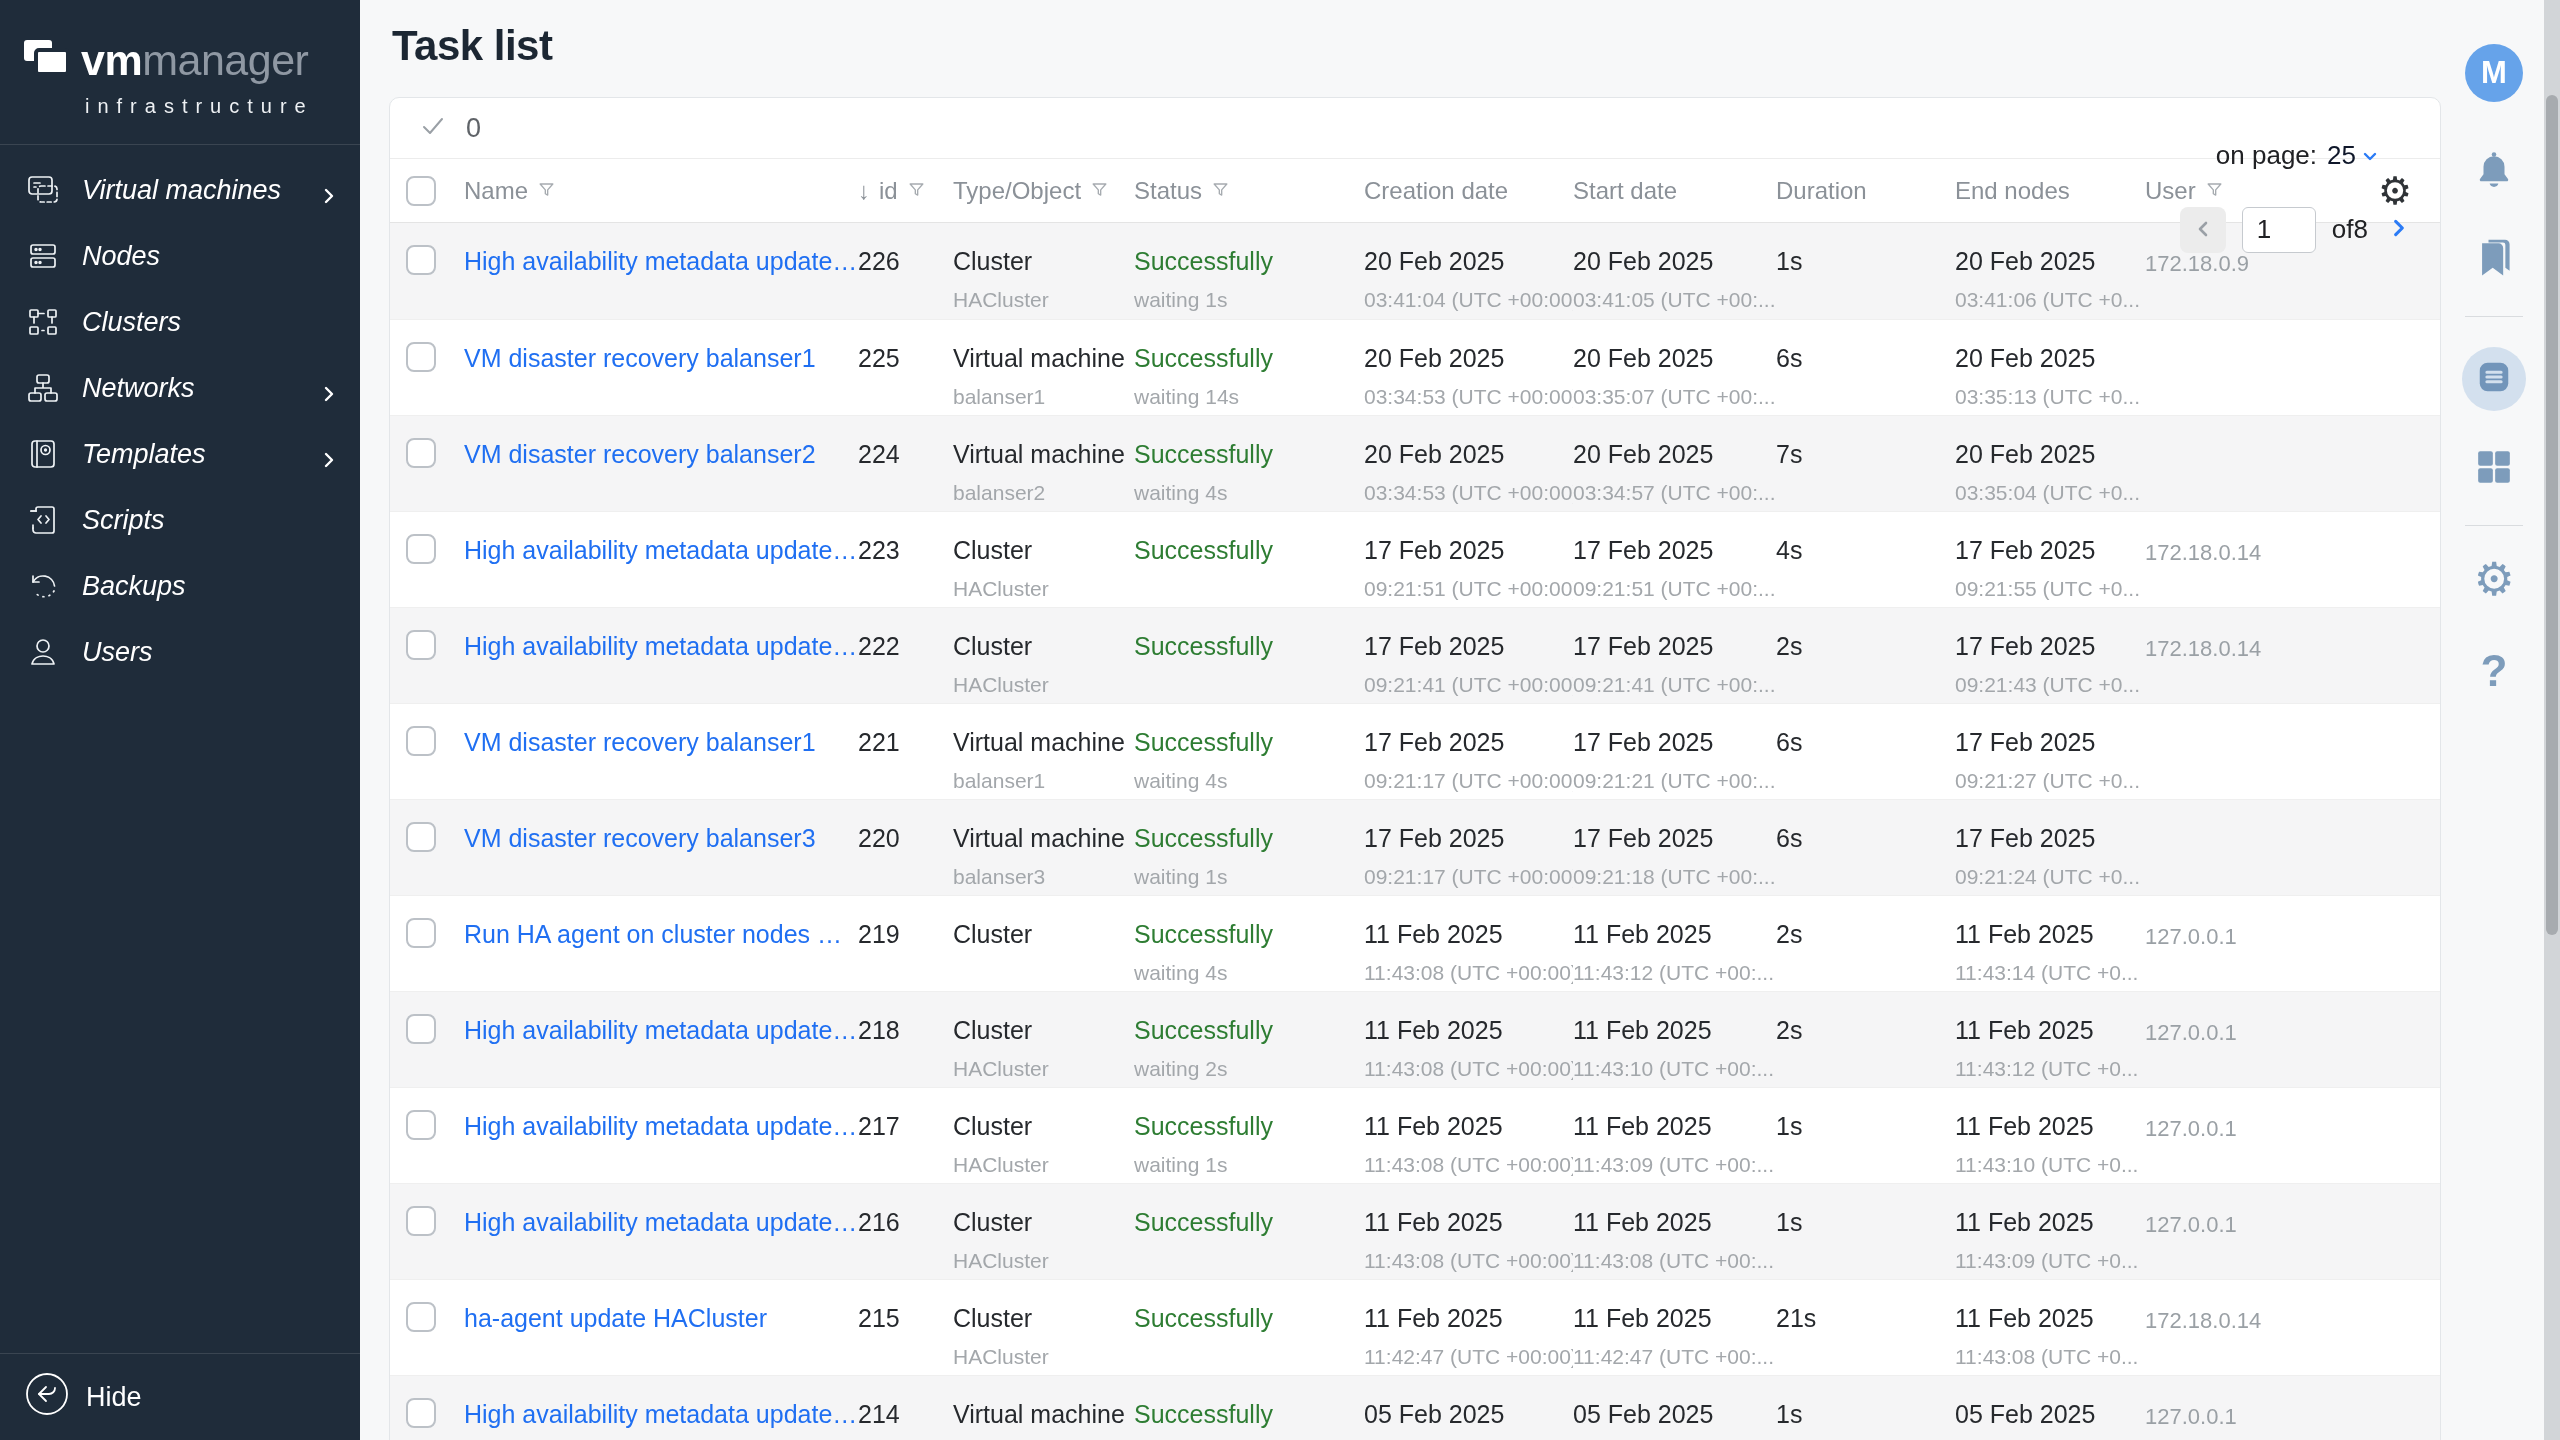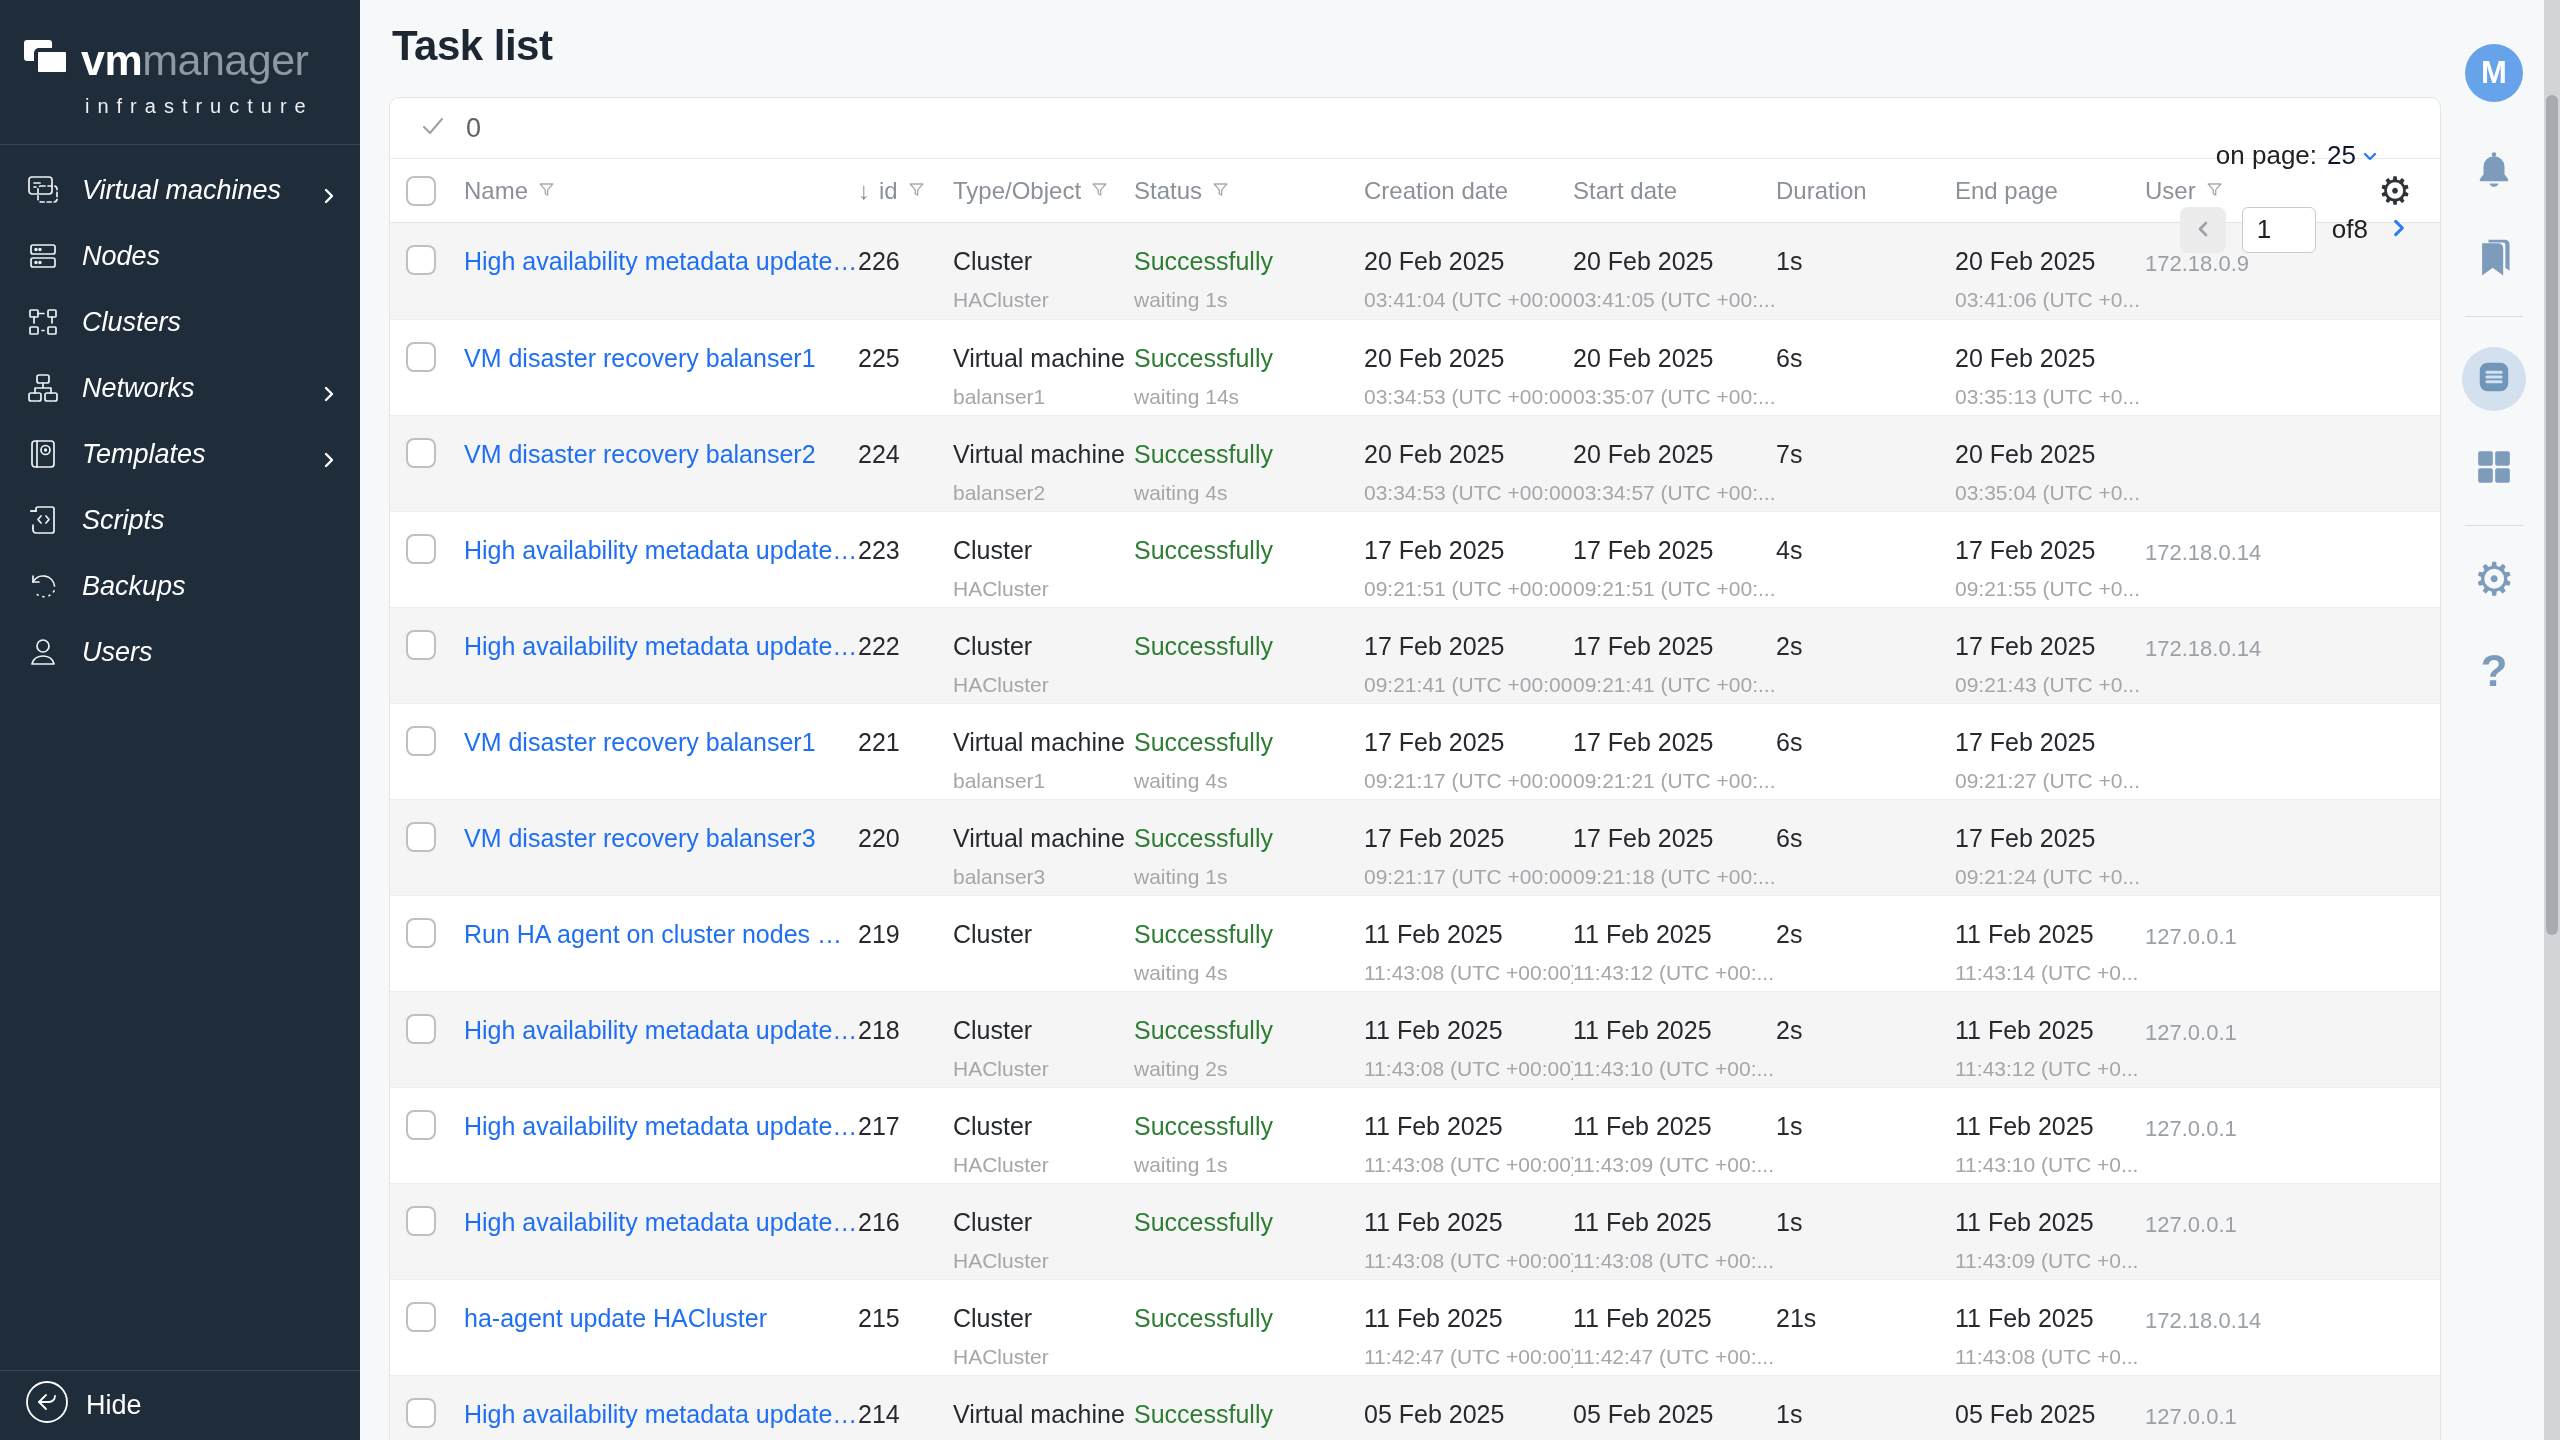--- a/index.html
+++ b/index.html
@@ -18,21 +18,21 @@
   .side-divider { border-bottom:1px solid rgba(255,255,255,0.12); margin-top:26px; }
   .menu { padding-top:12px; }
   .menu-item { height:66px; display:flex; align-items:center; gap:22px;
                padding-left:26px; font-size:27px; cursor:pointer; position:relative;font-style:italic; }
   .mi-icon { width:34px; height:34px; flex:0 0 34px; display:flex; }
   .mi-icon svg { width:34px; height:34px; stroke:#eef2f5; fill:none;
                  stroke-width:1.7; stroke-linecap:round; stroke-linejoin:round; }
   .mi-chevron { position:absolute; right:22px; width:18px; height:18px; }
   .mi-chevron svg { width:18px; height:18px; stroke:#fff; fill:none; stroke-width:2.4;
                     stroke-linecap:round; stroke-linejoin:round; }
-  .hide-row { position:absolute; left:0; right:0; bottom:0; height:70px;
+  .hide-row { position:absolute; left:0; right:0; bottom:0; height:87px;
               border-top:1px solid rgba(255,255,255,0.12); display:flex;
               align-items:center; gap:16px; padding-left:24px; font-size:27px; cursor:pointer; }
   .hide-icon svg { width:46px; height:46px; stroke:#fff; fill:none; stroke-width:1.8;
                    stroke-linecap:round; stroke-linejoin:round; }
 
   
   .main { position:absolute; left:360px; top:0; right:0; bottom:0; background:#f7f8f9; }
   .page-title { position:absolute; left:32px; top:22px; font-size:42px; font-weight:700;
                 color:#1c2733; letter-spacing:-0.5px; }
   .card { position:absolute; left:29px; top:97px; width:2052px; bottom:-60px;
@@ -334,21 +334,21 @@
       <div class="th">
           <span>Creation date</span>
         </div>
       <div class="th">
           <span>Start date</span>
         </div>
       <div class="th">
           <span>Duration</span>
         </div>
       <div class="th">
-          <span>End page</span>
+          <span>End nodes</span>
         </div>
       <div class="th">
         <span>User</span>
         <span class="funnel"><svg viewBox="0 0 24 24">
               <path d="M4 5h16l-6.5 7.5V19l-3-1.6v-4.9z"></path>
             </svg></span>
       </div>
       <div class="th th-gear">
           <span class="gear-glyph">⚙</span>
         </div>

